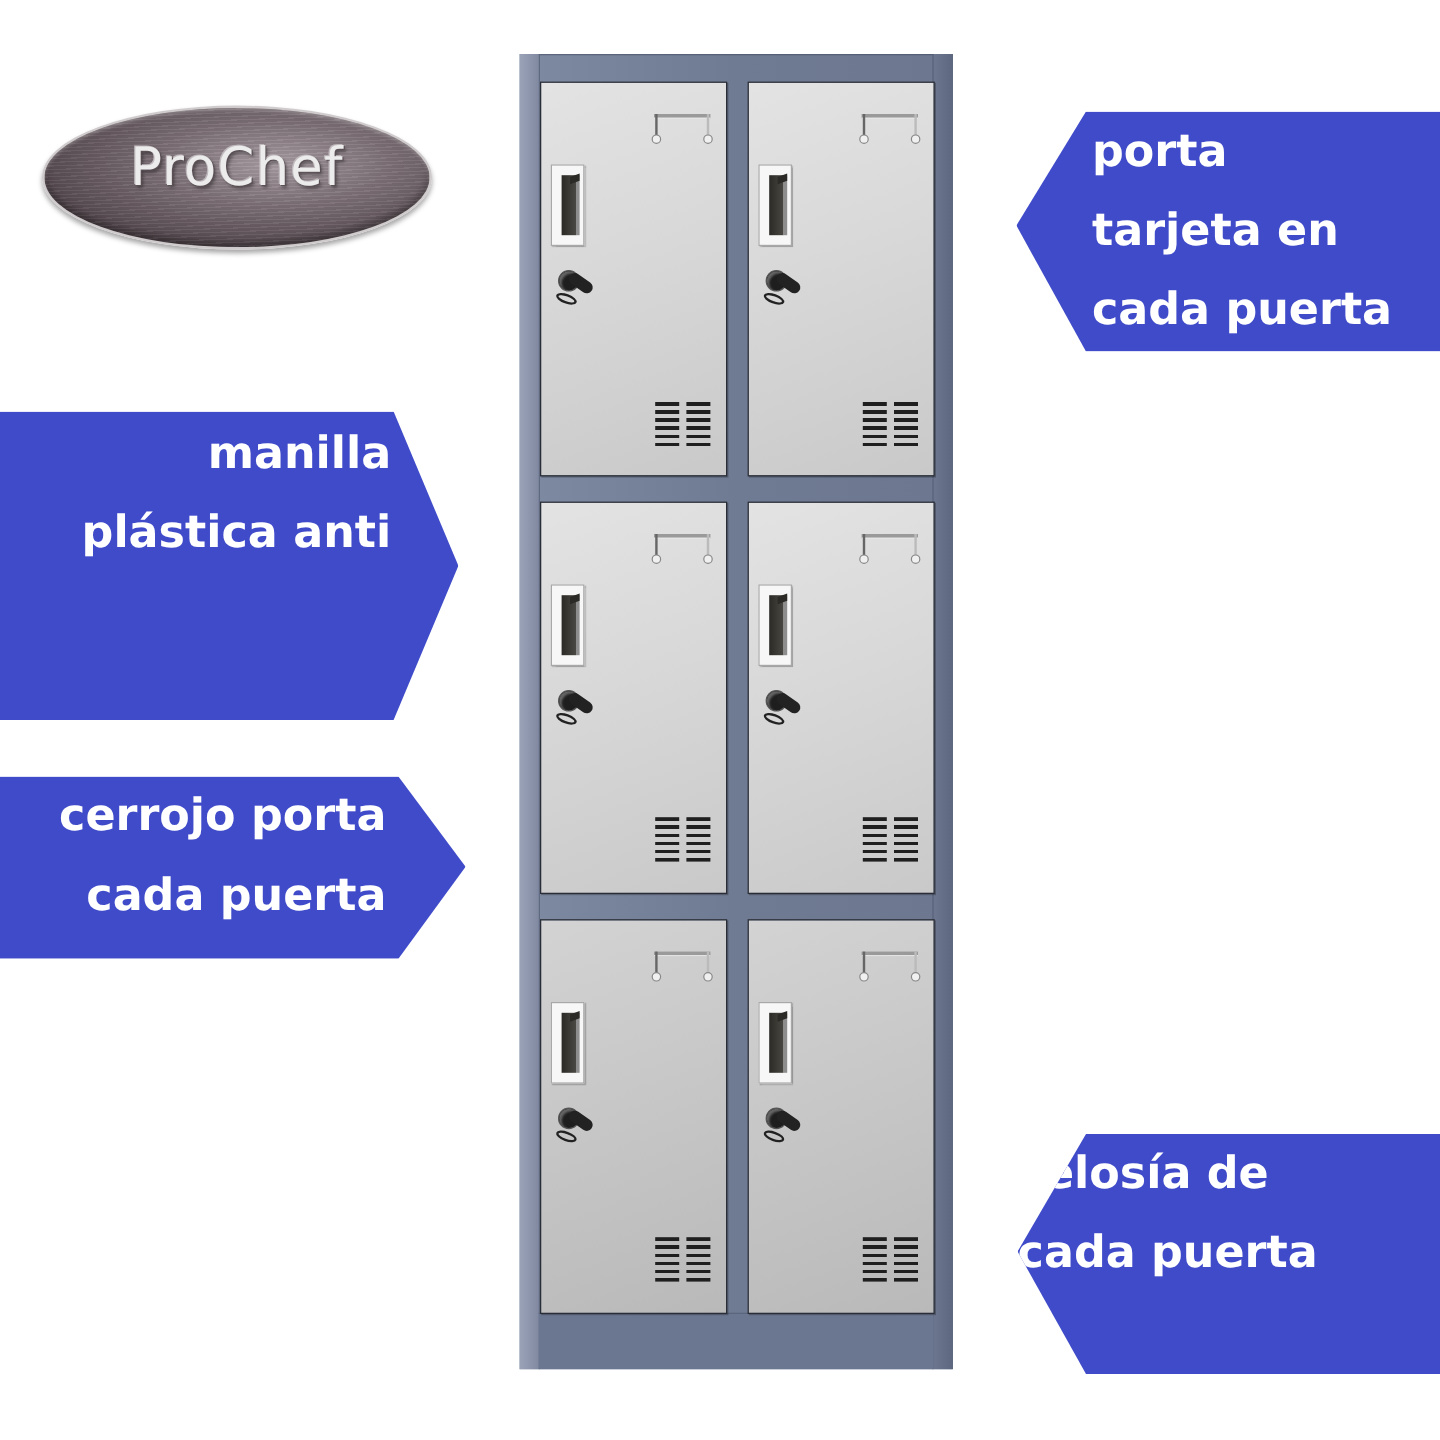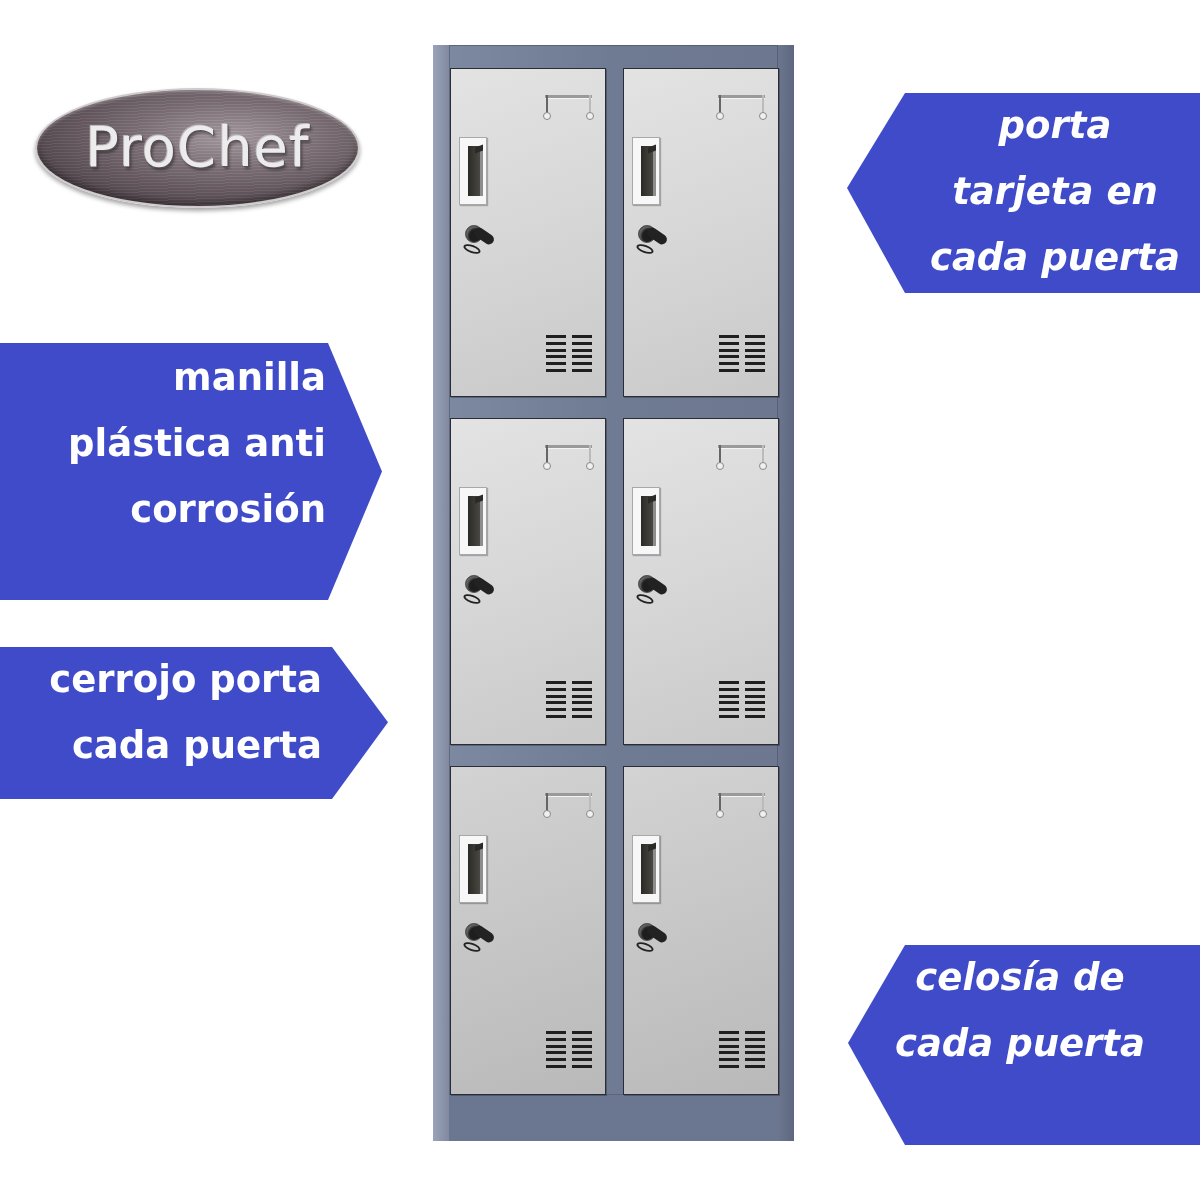--- a/index.html
+++ b/index.html
@@ -5,30 +5,30 @@
   html, body { margin:0; padding:0; }
   body { width:1200px; height:1200px; background:#ffffff; position:relative; overflow:hidden; font-family:"DejaVu Sans", sans-serif; }
 
   
   .logo { position:absolute; left:35px; top:88px; width:325px; height:120px; border-radius:50%;
     background: radial-gradient(ellipse at 60% 40%, #a99ea4 0%, #7d7177 35%, #54484e 75%, #3e3338 100%);
     box-shadow: 0 3px 4px rgba(0,0,0,0.35), inset 0 2px 3px rgba(255,255,255,0.25), inset 0 -4px 6px rgba(0,0,0,0.35);
     border:2px solid #cfcacc; box-sizing:border-box; }
   .logo::after { content:""; position:absolute; inset:0; border-radius:50%;
     background: repeating-linear-gradient(178deg, rgba(255,255,255,0.05) 0 1px, rgba(0,0,0,0.05) 1px 3px); }
-  .logo-text { position:absolute; left:0; right:0; top:24px; text-align:center; color:#ececec; font-size:56px;
+  .logo-text { position:absolute; left:0; right:0; top:24px; text-align:center; color:#ececec; font-size:44px;
     letter-spacing:1px; font-family:"DejaVu Sans", sans-serif; z-index:2;
     text-shadow: 1px 1px 0 #5a4f55, -1px -1px 0 #bfb8bc, 2px 3px 3px rgba(0,0,0,0.4); }
 
   
   .callout { position:absolute; background:#3f4bc9; color:#fff; font-weight:bold;
     font-family:"DejaVu Sans", sans-serif; font-size:37px; line-height:66px; box-sizing:border-box; }
   .callout .line { display:block; white-space:nowrap; }
   .callout.left-side { text-align:right; }
-  .callout.right-side { text-align:center;font-style:italic; }
+  .callout.right-side { text-align:left; }
 
   .c-tarjeta { left:847px; top:93px; width:353px; height:200px; padding-left:63px; padding-top:0px;
     clip-path: polygon(58px 0, 100% 0, 100% 100%, 58px 100%, 0 47.5%); }
   .c-manilla { left:0; top:343px; width:382px; height:257px; padding-right:56px; padding-top:2px;
     clip-path: polygon(0 0, 328px 0, 100% 50%, 328px 100%, 0 100%); }
   .c-cerrojo { left:0; top:647px; width:388px; height:152px; padding-right:66px; padding-top:0px;
     clip-path: polygon(0 0, 332px 0, 100% 49.5%, 332px 100%, 0 100%); }
   .c-celosia { left:848px; top:945px; width:352px; height:200px; padding-right:8px; padding-top:0px;
     clip-path: polygon(57px 0, 100% 0, 100% 100%, 57px 100%, 0 49%); }
 
@@ -74,21 +74,20 @@
 
 <div class="callout right-side c-tarjeta">
   <span class="line">porta</span>
   <span class="line">tarjeta en</span>
   <span class="line">cada puerta</span>
 </div>
 
 <div class="callout left-side c-manilla">
   <span class="line">manilla</span>
   <span class="line">plástica anti</span>
-  <span class="line">corrosión</span>
 </div>
 
 <div class="callout left-side c-cerrojo">
   <span class="line">cerrojo porta</span>
   <span class="line">cada puerta</span>
 </div>
 
 <div class="callout right-side c-celosia">
   <span class="line">celosía de</span>
   <span class="line">cada puerta</span>

